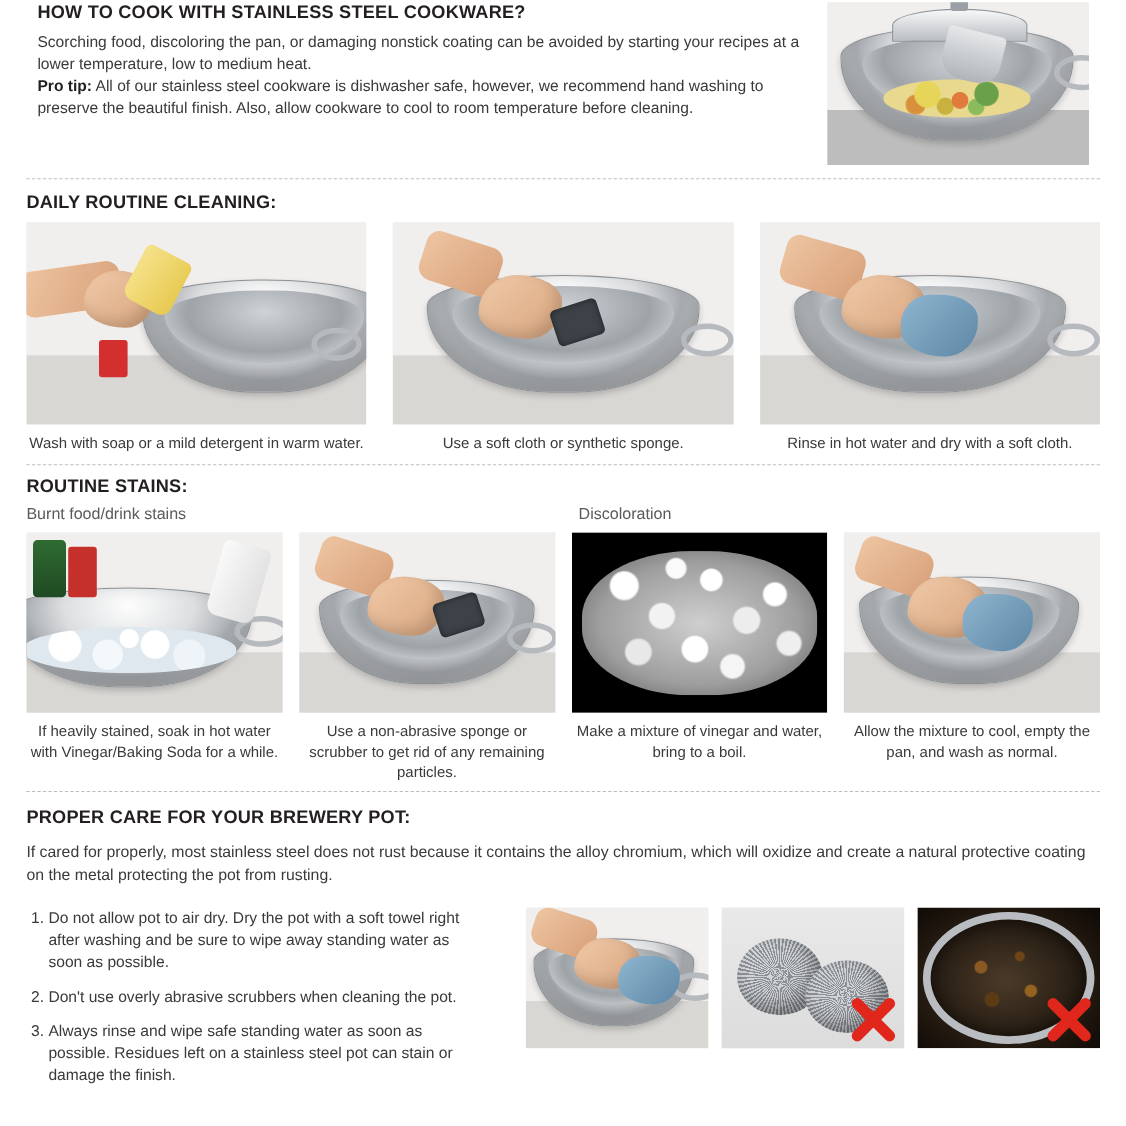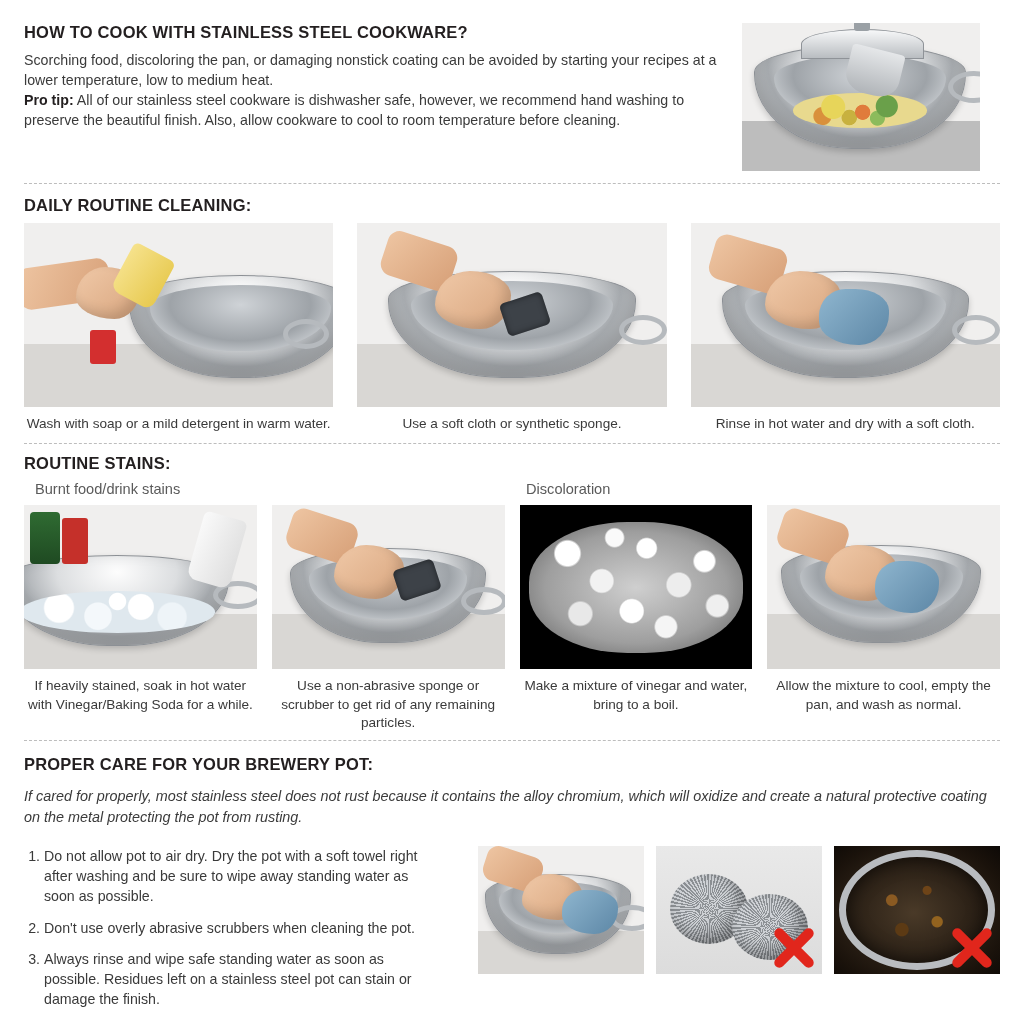--- a/index.html
+++ b/index.html
@@ -28,21 +28,21 @@
   }
   .body-text b { color: #231f20; }
 
   .divider {
     border: 0;
     border-top: 1.5px dashed #bdbdbd;
     margin: 0;
   }
 
   
-  .sec1 { padding-top: 23px; padding-bottom: 12px; display: flex; gap: 18px; }
+  .sec1 { padding-top: 2px; padding-bottom: 12px; display: flex; gap: 18px; justify-content: center; }
   .sec1 .txt { flex: 1 1 auto; max-width: 700px; }
   .sec1 .para2 { margin-top: 0; }
   .sec1 .pic {
     width: 238px; height: 148px; flex: 0 0 238px;
     overflow: hidden; position: relative;
   }
 
   
   .sec2 { padding-top: 12px; padding-bottom: 10px; }
   .grid3 { display: flex; gap: 24px; margin-top: 6px; }
@@ -63,21 +63,21 @@
     position: absolute;
     font-size: 14.6px;
     color: #5a5a5a;
   }
   .grid4 { display: flex; gap: 15px; margin-top: 4px; }
   .grid4 .cell { flex: 1 1 0; }
   .photo4 { width: 100%; height: 164px; position: relative; overflow: hidden; background: #ededed; }
 
   
   .sec4 { padding-top: 14px; }
-  .sec4 .intro { margin-top: 12px; font-size: 14.4px; line-height: 1.45; font-style: italic; }
+  .sec4 .intro { margin-top: 12px; font-size: 14.4px; line-height: 1.45; }
   .sec4 .lower { display: flex; gap: 32px; margin-top: 18px; align-items: flex-start; }
   ol.tips { margin: 0; padding-left: 20px; width: 450px; }
   ol.tips li {
     font-size: 14.2px;
     line-height: 1.42;
     color: #3a3a3a;
     margin-bottom: 11px;
   }
   .thumbs { display: flex; gap: 12px; margin-left: 6px; }
   .thumb { width: 166px; height: 128px; position: relative; overflow: hidden; }
@@ -323,21 +323,21 @@
       </div>
 
     </div>
   </section>
 
   <hr class="divider">
 
   <section class="sec3">
     <h2 class="section-head">ROUTINE STAINS:</h2>
     <div class="sublabels">
-      <div class="sublabel" style="left:11px;">Burnt food/drink stains</div>
+      <div class="sublabel" style="left:0;">Burnt food/drink stains</div>
       <div class="sublabel" style="left:502px;">Discoloration</div>
     </div>
 
     <div class="grid4">
 
       <div class="cell">
         <div class="photo4 bg-white">
           <div class="wall"></div>
           <div class="counter"></div>
           <div class="pan" style="left:-8%; top:30%; width:96%; height:56%;">

